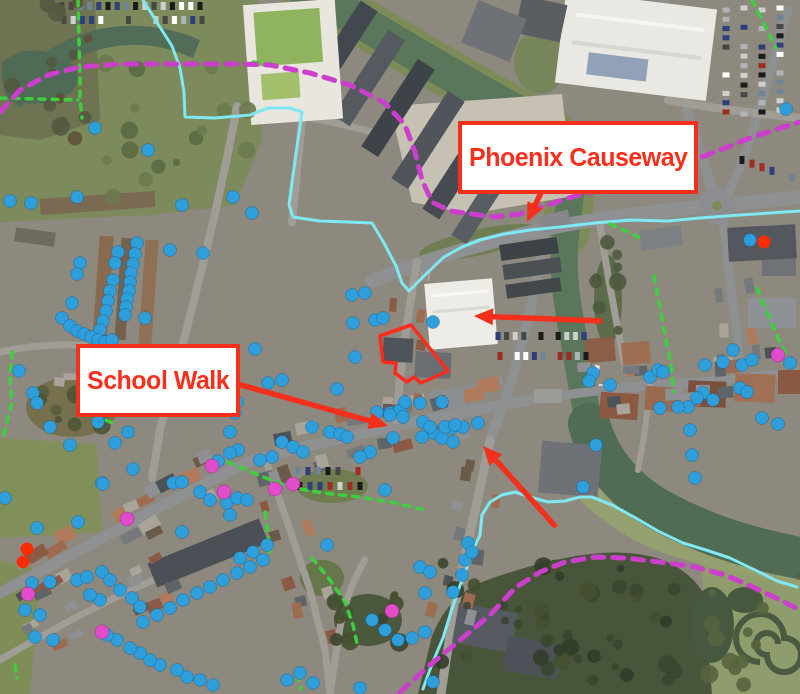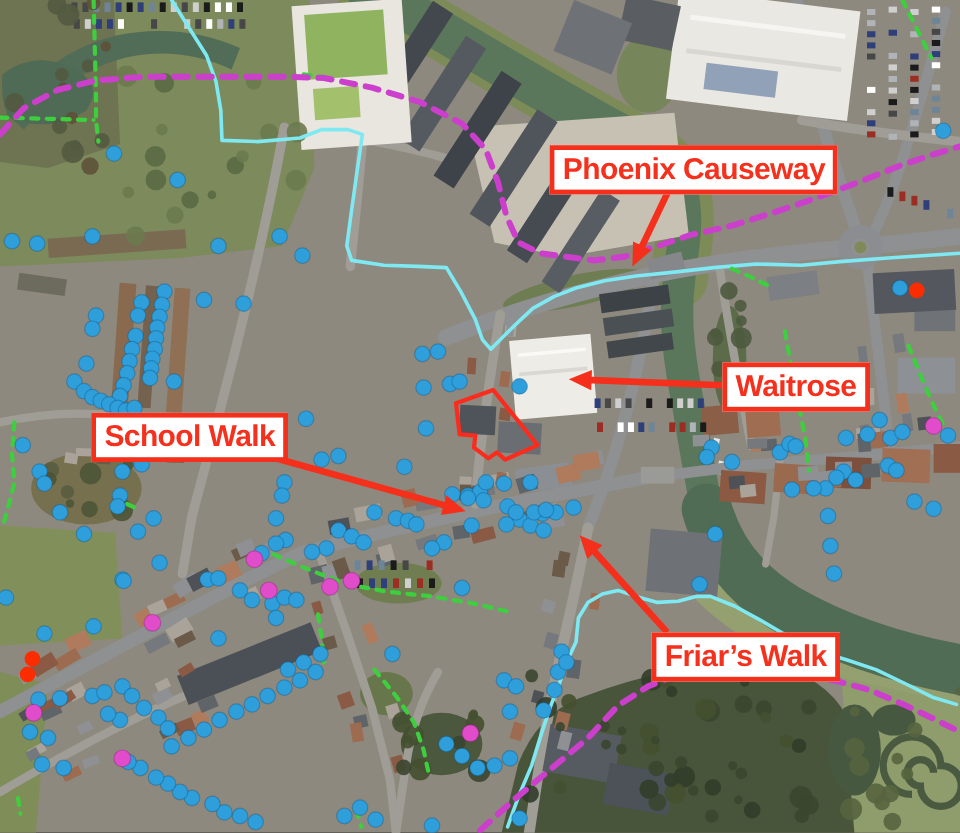--- a/index.html
+++ b/index.html
@@ -9,21 +9,21 @@
   }
   #map-root svg{position:absolute;left:0;top:0;display:block;}
   .map-label{
     position:absolute;
     background:#ffffff;
     border:4px solid #f4301c;
     color:#f5301c;
     font-weight:bold;
     font-size:25px;
     line-height:1;
-    padding:4px 7px;
+    padding:20px 7px;
     white-space:nowrap;
     letter-spacing:-0.5px;
     box-sizing:border-box;
     z-index:30;
   }
   #annotation-layer{z-index:20;pointer-events:none;}
   #base-layer{z-index:1;}
 </style>
 </head>
 <body>
@@ -739,16 +739,14 @@
         <line x1="602" y1="321" x2="488.9885689882957" y2="316.5854909761053" stroke="#f4301c" stroke-width="5.5"></line>
         <polygon points="474,316 493.3172989383009,308.2480994763658 492.65374249871485,325.2351443297676" fill="#f4301c"></polygon>
         <line x1="223" y1="380" x2="373.5510014470416" y2="421.97179434281156" stroke="#f4301c" stroke-width="5.5"></line>
         <polygon points="388,426 367.4152852938459,429.08537201423775 371.9805850386594,412.7098403208849" fill="#f4301c"></polygon>
         <line x1="556" y1="527" x2="493.0420687858837" y2="457.1425694747477" stroke="#f4301c" stroke-width="5.5"></line>
         <polygon points="483,446 502.0340764978098,454.4234156893463 489.4058310930957,465.8044269800145" fill="#f4301c"></polygon>
       </g>
   </svg>
 
   <div class="map-label" style="left: 458px; top: 121px;">Phoenix Causeway</div>
-  <div class="map-label" style="left: 602px; top: 302px;">Waitrose</div>
   <div class="map-label" style="left: 76px; top: 344px;">School Walk</div>
-  <div class="map-label" style="left: 543px; top: 527px;">Friar’s Walk</div>
 </div>
 
 </body></html>

